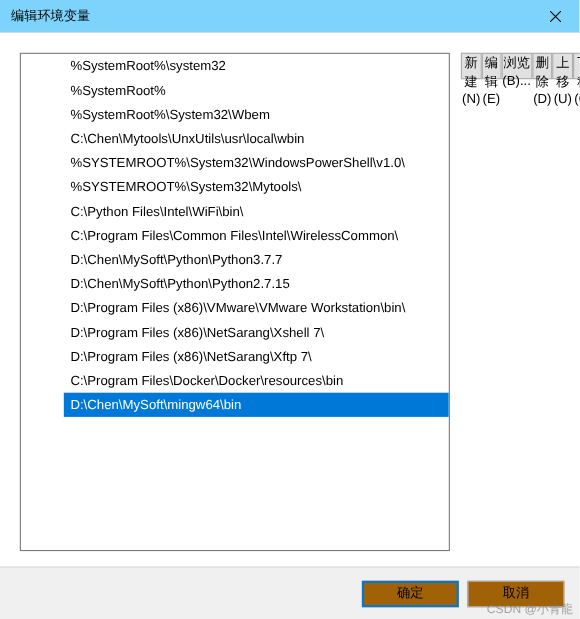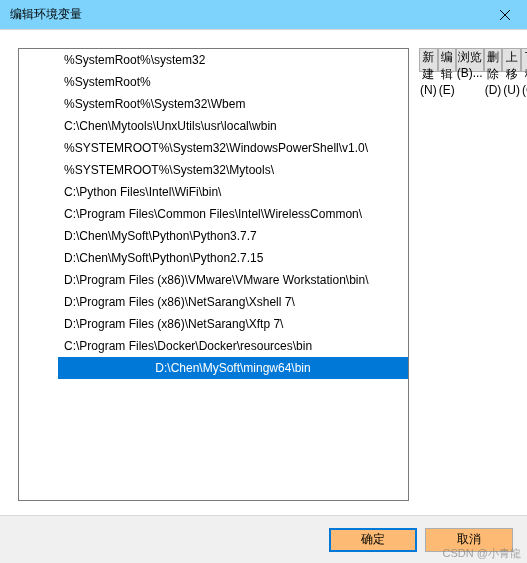--- a/index.html
+++ b/index.html
@@ -60,21 +60,20 @@
     line-height: 16px;
     white-space: nowrap;
     overflow: hidden;
     text-overflow: ellipsis;
     cursor: default;
     margin-left: 39px;
   }
   .item.selected {
     background: #0078d7;
     color: #fff;
-    text-align: center;
   }
   .side-buttons {
     width: 90px;
     display: flex;
     flex-direction: row;
   }
   .btn {
     height: 24px;
     border: 1px solid #adadad;
     background: #e1e1e1;
@@ -96,21 +95,21 @@
     background: #f0f0f0;
     display: flex;
     justify-content: flex-end;
     align-items: center;
     padding-right: 14px;
     gap: 8px;
   }
   .footer .btn {
     width: 88px;
     margin-bottom: 0;
-    background: #fdba74;
+    background: #a16207;
   }
   .footer .btn.primary {
     border: 1px solid #0078d7;
     outline: 1px solid #0078d7;
     outline-offset: -2px;
   }
   .watermark {
     position: absolute;
     right: 6px;
     bottom: 2px;

